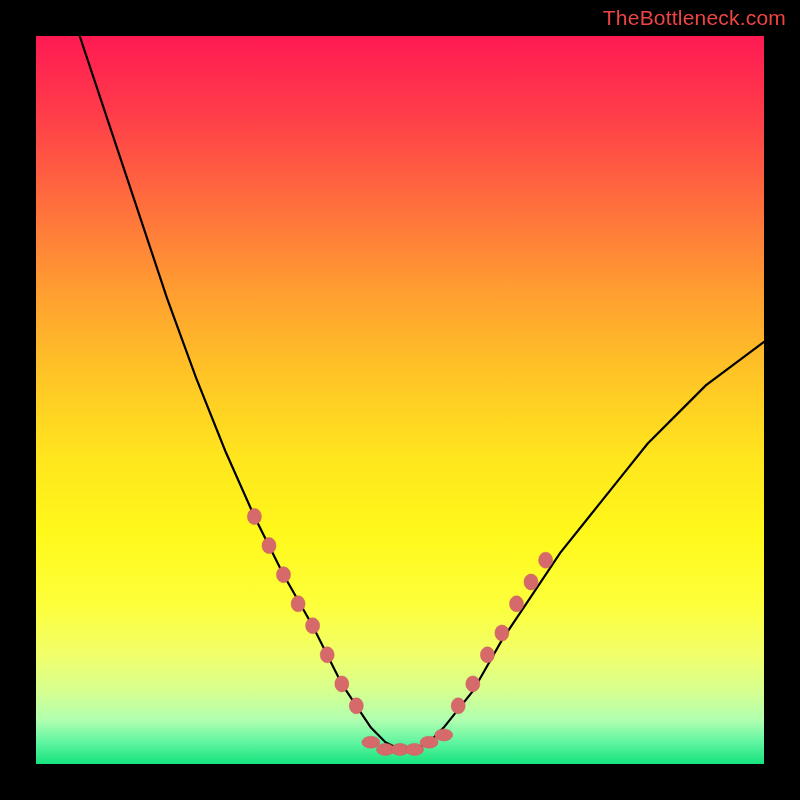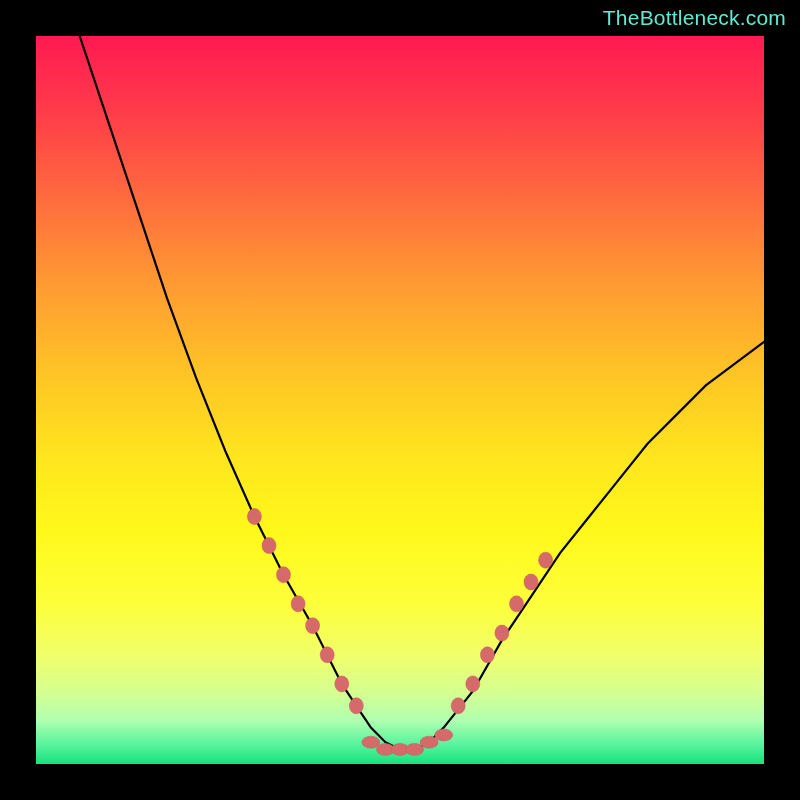--- a/index.html
+++ b/index.html
@@ -37,21 +37,21 @@
       #60f5a0 97%,
       #16e27e 100%
     );
   }
   .watermark {
     position: absolute;
     top: 6px;
     right: 14px;
     font-family: Arial, Helvetica, sans-serif;
     font-size: 21px;
-    color: #5eead4;
+    color: #ef4444;
     letter-spacing: 0.2px;
   }
   svg.curve {
     position: absolute;
     left: 0;
     top: 0;
     width: 728px;
     height: 728px;
   }
 </style>

